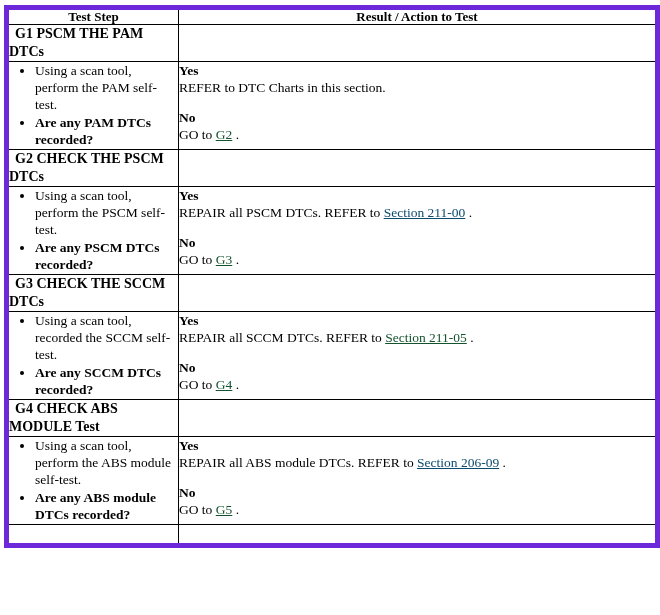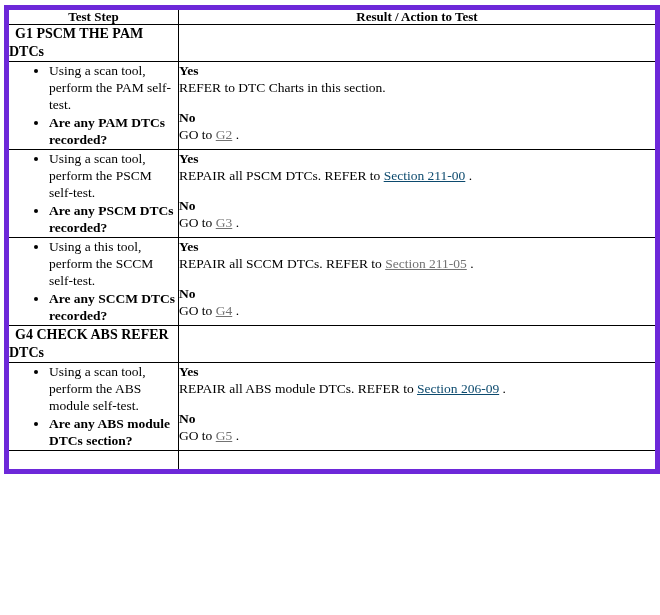--- a/index.html
+++ b/index.html
@@ -67,21 +67,21 @@
     padding: 3px 4px 6px 4px;
     font-size: 13.5px;
     line-height: 17px;
   }
   td.steps ul {
     margin: 0;
     padding-left: 24px;
     list-style-type: disc;
   }
   td.steps li {
-    margin: 0 0 1px 16px;
+    margin: 0 0 1px 2px;
     padding: 0;
   }
   td.steps li.bold {
     font-weight: bold;
   }
 
   
   td.result {
     padding: 6px 4px 6px 4px;
     font-size: 13.5px;
@@ -95,21 +95,21 @@
     display: block;
   }
   td.result .block-gap {
     display: block;
     height: 13px;
   }
 
   a.link {
     text-decoration: underline;
   }
-  a.link-unvisited { color: #737373; }
+  a.link-unvisited { color: #14532d; }
   a.link-visited { color: #0c4a6e; }
 
   
   td.partial {
     height: 16px;
     border-top: 2px solid #000000;
   }
 </style>
 </head>
 <body>
@@ -140,58 +140,66 @@
           </td>
           <td class="result">
             <span class="yn-label">Yes</span>
             <span class="yn-body"><span>REFER to DTC Charts in this section.</span></span>
             <span class="block-gap"></span>
             <span class="yn-label">No</span>
             <span class="yn-body"><span>GO to </span><a href="#" class="link link-unvisited">G2</a><span> .</span></span>
           </td>
         </tr>
         <tr>
+          <td class="group-title"><span class="title-text">G2 CHECK THE PSCM DTCs</span></td>
+          <td class="group-spacer">&nbsp;</td>
+        </tr>
+        <tr>
           <td class="steps">
             <ul>
               <li>Using a scan tool, perform the PSCM self-test.</li>
               <li class="bold">Are any PSCM DTCs recorded?</li>
             </ul>
           </td>
           <td class="result">
             <span class="yn-label">Yes</span>
             <span class="yn-body"><span>REPAIR all PSCM DTCs. REFER to </span><a href="#" class="link link-visited">Section 211-00</a><span> .</span></span>
             <span class="block-gap"></span>
             <span class="yn-label">No</span>
             <span class="yn-body"><span>GO to </span><a href="#" class="link link-unvisited">G3</a><span> .</span></span>
           </td>
         </tr>
         <tr>
-          <td class="steps">
-            <ul>
-              <li>Using a this tool, perform the SCCM self-test.</li>
+          <td class="group-title"><span class="title-text">G3 CHECK THE SCCM DTCs</span></td>
+          <td class="group-spacer">&nbsp;</td>
+        </tr>
+        <tr>
+          <td class="steps">
+            <ul>
+              <li>Using a scan tool, recorded the SCCM self-test.</li>
               <li class="bold">Are any SCCM DTCs recorded?</li>
             </ul>
           </td>
           <td class="result">
             <span class="yn-label">Yes</span>
             <span class="yn-body"><span>REPAIR all SCCM DTCs. REFER to </span><a href="#" class="link link-unvisited">Section 211-05</a><span> .</span></span>
             <span class="block-gap"></span>
             <span class="yn-label">No</span>
             <span class="yn-body"><span>GO to </span><a href="#" class="link link-unvisited">G4</a><span> .</span></span>
           </td>
         </tr>
         <tr>
-          <td class="group-title"><span class="title-text">G4 CHECK ABS REFER DTCs</span></td>
+          <td class="group-title"><span class="title-text">G4 CHECK ABS MODULE Test</span></td>
           <td class="group-spacer">&nbsp;</td>
         </tr>
         <tr>
           <td class="steps">
             <ul>
               <li>Using a scan tool, perform the ABS module self-test.</li>
-              <li class="bold">Are any ABS module DTCs section?</li>
+              <li class="bold">Are any ABS module DTCs recorded?</li>
             </ul>
           </td>
           <td class="result">
             <span class="yn-label">Yes</span>
             <span class="yn-body"><span>REPAIR all ABS module DTCs. REFER to </span><a href="#" class="link link-visited">Section 206-09</a><span> .</span></span>
             <span class="block-gap"></span>
             <span class="yn-label">No</span>
             <span class="yn-body"><span>GO to </span><a href="#" class="link link-unvisited">G5</a><span> .</span></span>
           </td>
         </tr>

